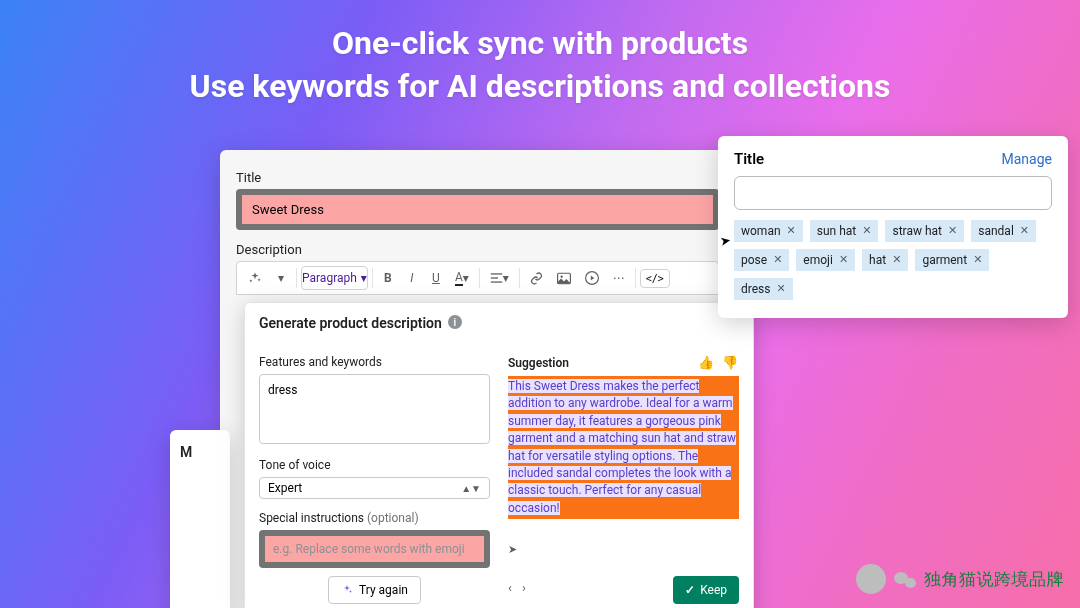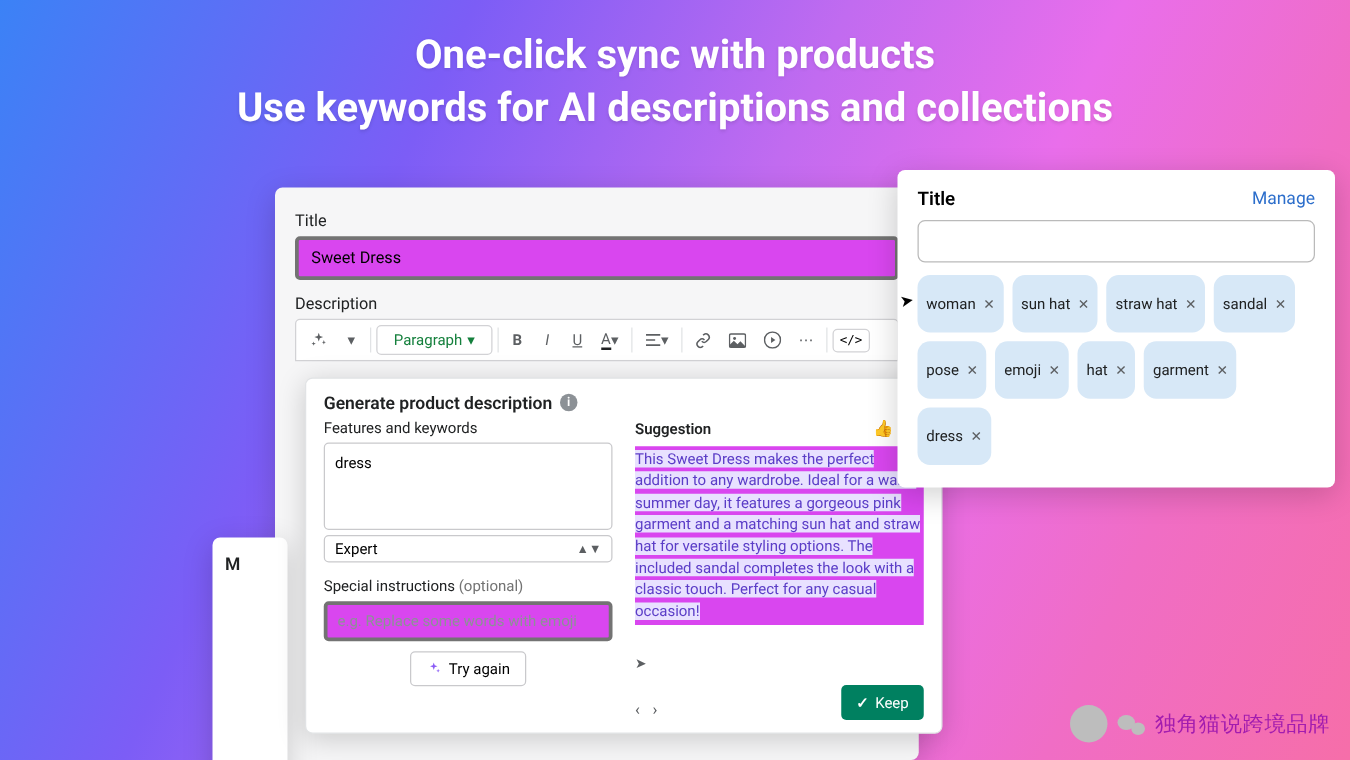--- a/index.html
+++ b/index.html
@@ -4,66 +4,66 @@
 <style>
 *{box-sizing:border-box;margin:0;padding:0;font-family:-apple-system,BlinkMacSystemFont,"Segoe UI",Roboto,Helvetica,Arial,sans-serif}
 body{width:1080px;height:608px;overflow:hidden;background:linear-gradient(115deg,#3b82f6 0%,#7c5df6 28%,#c16bf0 50%,#e96eeb 66%,#f06dc5 82%,#f66ea9 100%);position:relative}
 .headline{text-align:center;color:#fff;font-size:32px;font-weight:700;padding:22px 40px 0;line-height:1.35;text-shadow:0 1px 3px rgba(0,0,0,.12)}
 .canvas{position:absolute;inset:0}
 .panel{position:absolute;background:#fff;border-radius:6px;box-shadow:0 6px 24px rgba(0,0,0,.18)}
 
 
 .p-left{left:220px;top:150px;width:515px;height:458px;background:#f6f6f7;padding:14px 16px 0}
 .lbl{font-size:13px;color:#202223;margin:6px 0 4px;font-weight:400}
-.inp{width:100%;border:3px solid #737373;border-radius:4px;padding:7px 10px;font-size:13px;background:#d946ef}
+.inp{width:100%;border:6px solid #737373;border-radius:4px;padding:7px 10px;font-size:13px;background:#fca5a5}
 .tb{display:flex;align-items:center;gap:2px;border:1px solid #d2d2d5;border-radius:4px 4px 0 0;background:#fff;padding:3px 5px;margin-top:3px}
-.tb .db{display:flex;align-items:center;gap:4px;padding:4px 13px;border-radius:4px;font-size:12px;color:#15803d}
+.tb .db{display:flex;align-items:center;gap:4px;padding:4px 0;border-radius:4px;font-size:12px;color:#4c1d95}
 .tb .db.para{border:1px solid #d2d2d5}
 .tb .ic{padding:5px 6px;font-size:12px;color:#5c5f62;display:flex;align-items:center;justify-content:center;min-width:22px}
 .tb .sep{width:1px;height:20px;background:#e1e3e5;margin:0 2px}
 .bold{font-weight:700}.ital{font-style:italic}.ul{text-decoration:underline}
 .code-ic{border:1px solid #d2d2d5;border-radius:4px;padding:3px 5px;font-size:10px;font-family:monospace}
 
 
 .pop{position:absolute;left:244px;top:302px;width:510px;background:#fff;border:1px solid #e1e3e5;border-radius:6px;box-shadow:0 4px 22px rgba(0,0,0,.18);padding:12px 14px 10px}
 .pop h3{font-size:14px;font-weight:600;color:#202223;display:flex;gap:6px}
 .pop .info{width:14px;height:14px;border-radius:50%;background:#8c9196;color:#fff;font-size:10px;display:flex;align-items:center;justify-content:center}
-.pop .cols{display:flex;gap:18px;margin-top:4px}
+.pop .cols{display:flex;gap:18px;margin-top:24px}
 .pop .col{flex:1}
 .sm{font-size:12px;color:#202223;margin-bottom:5px}
 .ta{width:100%;border:1px solid #c9c9cc;border-radius:4px;padding:8px;font-size:12px;height:70px;resize:none}
 .sel{width:100%;border:1px solid #c9c9cc;border-radius:4px;padding:3px 8px;font-size:12px;background:#fff;display:flex;justify-content:space-between;align-items:center}
 .opt{color:#737373}
 .ph::placeholder{color:#8c9196}
-.sg{font-size:12px;line-height:1.45;color:#5b3dc7;background:#d946ef;padding:2px 0}
+.sg{font-size:12px;line-height:1.45;color:#5b3dc7;background:#f97316;padding:2px 0}
 .sg span{background:#e8e1ff}
 .sgh{display:flex;align-items:center;gap:8px;margin-bottom:6px}
 .sgh .sp{flex:1}
 .thumbs{color:#8c9196;font-size:13px}
 .try{display:inline-flex;align-items:center;gap:6px;border:1px solid #c9c9cc;border-radius:4px;padding:6px 12px;font-size:12px;background:#fff;margin-top:8px}
 .nav-chev{display:flex;gap:10px;color:#5c5f62;font-size:13px;margin-top:24px}
 .keep{background:#008060;color:#fff;border:none;border-radius:4px;padding:7px 12px;font-size:12px;display:inline-flex;align-items:center;gap:5px;position:absolute;right:14px;bottom:10px}
 .check{font-weight:700}
 
 
 .p-tags{right:12px;top:136px;width:350px;padding:14px 16px 18px;background:#fff}
 .p-tags .hd{display:flex;justify-content:space-between;align-items:center;margin-bottom:8px}
 .p-tags .hd .t{font-size:15px;font-weight:600}
 .p-tags .hd .m{font-size:14px;color:#2c6ecb}
 .tinp{width:100%;border:1px solid #bababa;border-radius:6px;height:34px;background:#fff;margin-bottom:10px}
 .tags{display:flex;flex-wrap:wrap;gap:7px}
-.tag{background:#d7e8f7;border-radius:10px;padding:16px 7px;font-size:12px;color:#202223;display:inline-flex;align-items:center;gap:6px}
+.tag{background:#d7e8f7;border-radius:0;padding:4px 7px;font-size:12px;color:#202223;display:inline-flex;gap:6px}
 .tag .x{color:#5c5f62;font-size:11px}
 .cur{position:absolute;left:720px;top:233px;font-size:13px;color:#000;transform:rotate(-10deg)}
 
 
 .p-m{left:170px;top:430px;width:60px;height:200px;background:#fff;border-radius:6px;padding:14px 10px;font-size:14px;font-weight:600;color:#202223}
 
 
-.wm{position:absolute;right:16px;bottom:14px;display:flex;align-items:center;gap:8px;color:#a21caf;font-size:17px;font-weight:500;letter-spacing:.5px}
+.wm{position:absolute;right:16px;bottom:14px;display:flex;align-items:center;gap:8px;color:#15803d;font-size:17px;font-weight:500;letter-spacing:.5px}
 .wm .av{width:30px;height:30px;border-radius:50%;background:#bdbdbd}
 .wm .wx{width:22px;height:18px;position:relative}
 .wm .wx::before{content:"";position:absolute;width:14px;height:12px;border-radius:50%;background:#bdbdbd;left:0;top:2px}
 .wm .wx::after{content:"";position:absolute;width:11px;height:10px;border-radius:50%;background:#bdbdbd;right:0;bottom:0}
 
 svg{display:block}
 .spark{color:#8b5cf6}
 </style>
 </head>
 <body>
@@ -136,20 +136,21 @@
 
   <div class="pop">
     <h3>
         <span>Generate product description</span>
         <span class="info">i</span>
       </h3>
     <div class="cols">
       <div class="col">
         <div class="sm">Features and keywords</div>
         <textarea class="ta" style="">dress</textarea>
+        <div class="sm" style="margin-top:10px">Tone of voice</div>
         <div class="sel">
             <span>Expert</span>
             <span style="font-size:10px;color:#5c5f62">▲▼</span>
           </div>
         <div class="sm" style="margin-top:12px"><span>Special instructions</span> <span class="opt">(optional)</span></div>
         <input class="inp ph" style="font-size: 12px; padding: 6px 8px;" placeholder="e.g. Replace some words with emoji">
         <div style="text-align:center">
           <button class="try">
             <span class="spark">
                 <svg width="12" height="12" viewBox="0 0 24 24" fill="currentColor">

